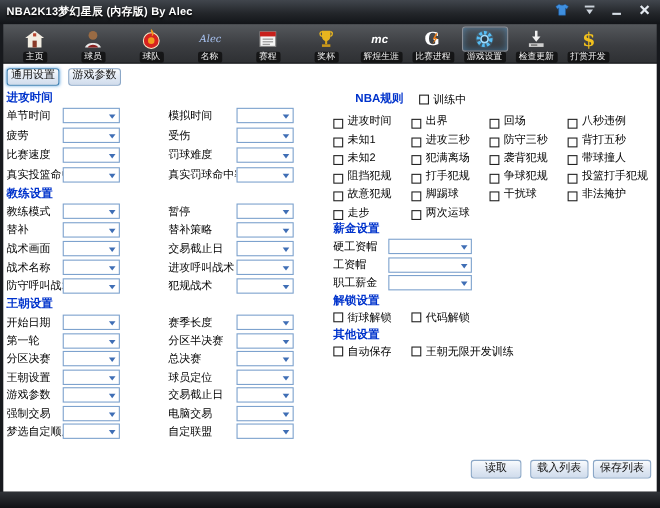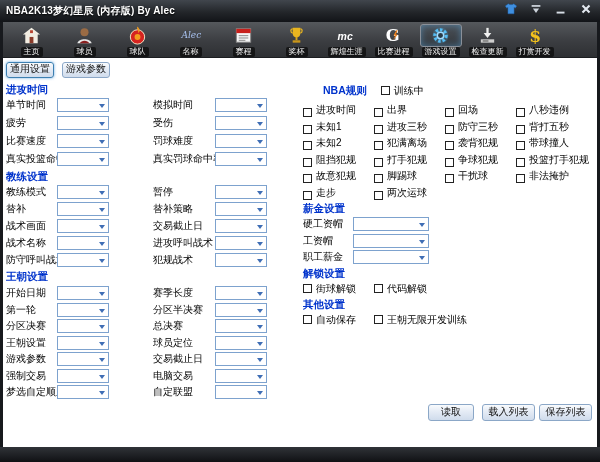--- a/index.html
+++ b/index.html
@@ -69,21 +69,21 @@
   #sec-salary .sec-header { margin-top:1px; margin-bottom:2px; }
   .sal-row { display:flex; align-items:center; height:14px; margin-bottom:2.5px; }
   .sal-label { width:50px; font-size:10px; white-space:nowrap; flex:none; }
   .sal-combo { width:76px; }
   #sec-unlock .sec-header { margin-top:2px; margin-bottom:3px; }
   #sec-other .sec-header { margin-top:3px; margin-bottom:3px; }
   .check-row { display:flex; align-items:center; height:12px; }
   .check-cell { display:flex; align-items:center; width:71px; }
   .check-cell.wide { width:auto; }
 
-  .footer-buttons { position:absolute; top:346px; left:0; width:492px; height:17px; }
+  .footer-buttons { position:absolute; top:360px; left:0; width:492px; height:17px; }
   .fbtn { position:absolute; height:17px; line-height:15px; }
 </style>
 </head>
 <body>
 
 <div class="window">
   <div class="titlebar">
     <span class="title">NBA2K13梦幻星辰 (内存版) By Alec</span>
     <div class="controls" id="titlebar-controls">
         <span class="ctrl">

